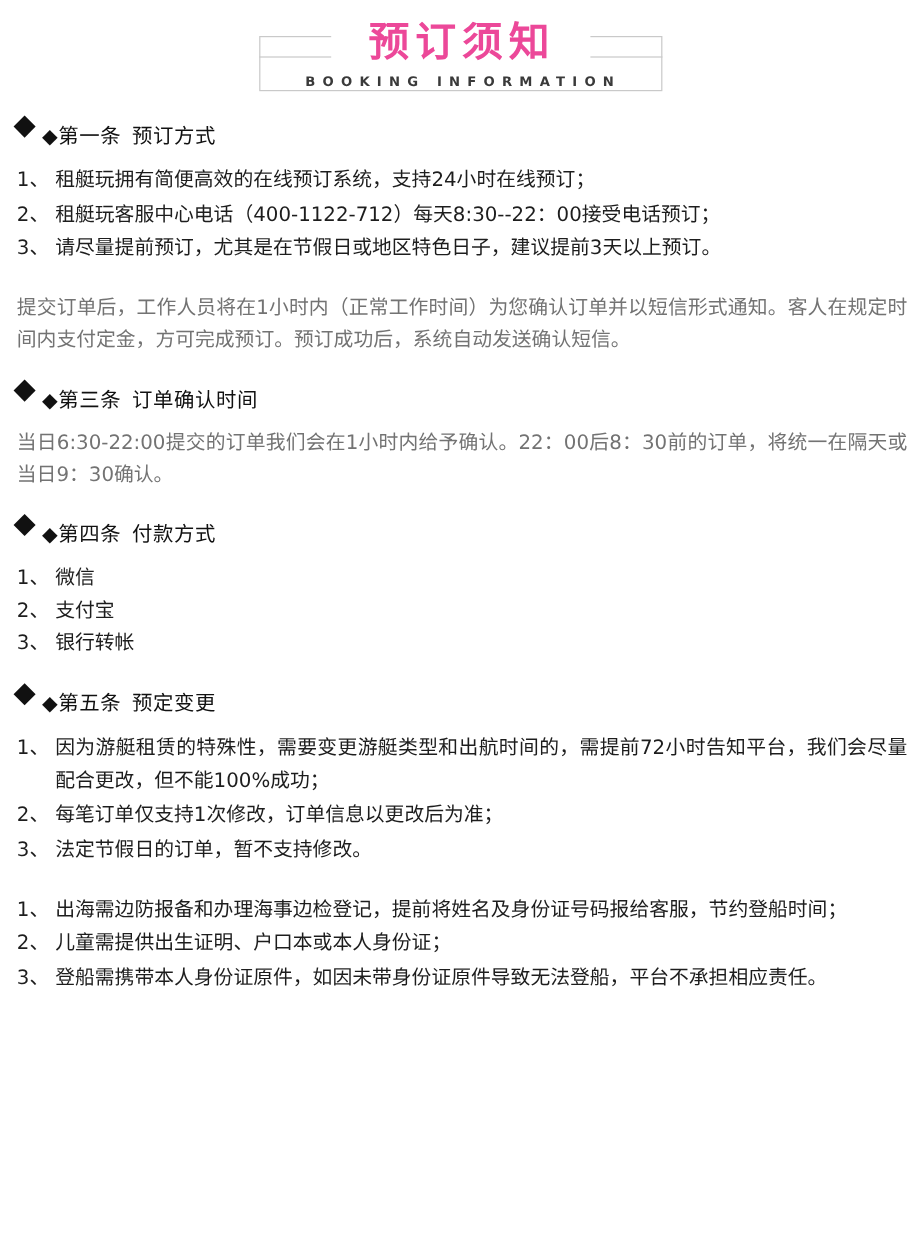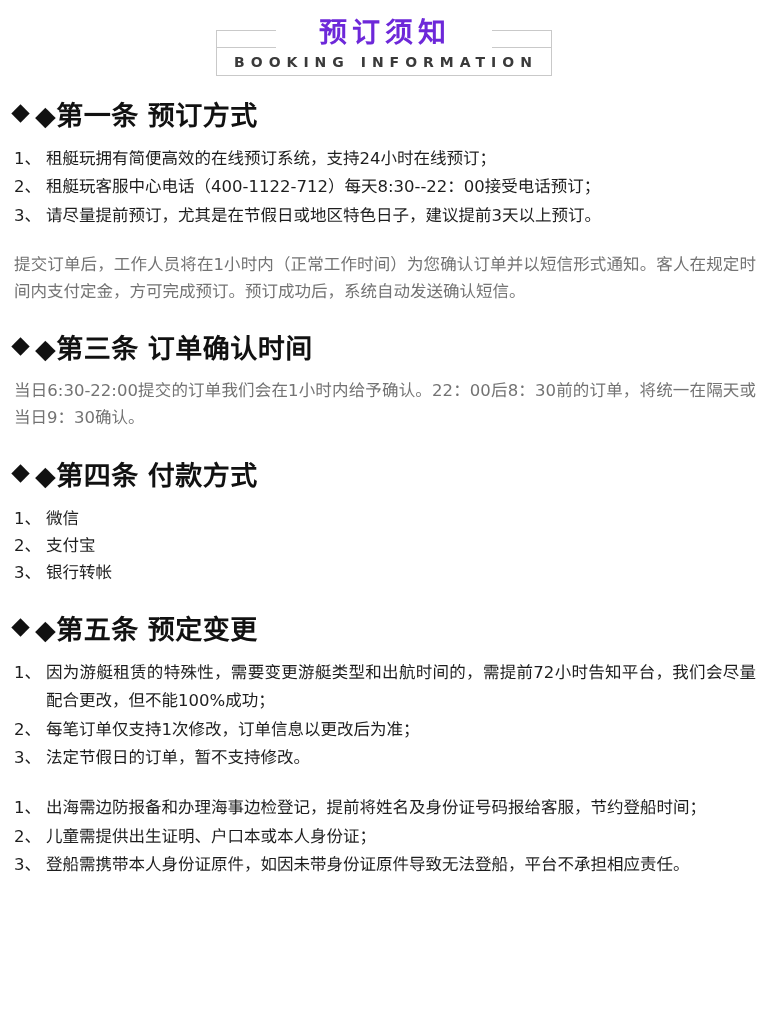--- a/index.html
+++ b/index.html
@@ -21,34 +21,34 @@
   }
 
   
   .header {
     padding-top: 18px;
     padding-bottom: 8px;
     text-align: center;
     position: relative;
   }
   .header-title {
-    font-size: 28px;
+    font-size: 34px;
     letter-spacing: 5px;
     font-weight: 700;
-    color: #6d28d9;
+    color: #ec4899;
     line-height: 1.1;
     margin: 0;
   }
   .header-sub-wrap {
     position: relative;
     display: block;
     margin-top: 2px;
   }
   .header-sub {
-    font-size: 14px;
+    font-size: 11px;
     letter-spacing: 6px;
     color: #3a3a3a;
     font-weight: 600;
     display: inline-block;
     padding: 3px 10px 2px 12px;
   }
   .deco-box {
     position: absolute;
     left: 202px;
     top: 30px;
@@ -80,23 +80,23 @@
   .header-title, .header-sub-wrap { position: relative; z-index: 2; }
 
   
   .section {
     margin-top: 22px;
   }
   .section:first-of-type { margin-top: 14px; }
 
   .sec-head {
     display: flex;
-    align-items: center;
-    font-size: 27px;
-    font-weight: 700;
+    align-items: flex-start;
+    font-size: 17px;
+    font-weight: 400;
     color: #111;
     letter-spacing: 0.5px;
     margin-bottom: 12px;
   }
   .diamond {
     display: inline-block;
     width: 13px;
     height: 13px;
     background: #111;
     transform: rotate(45deg);

